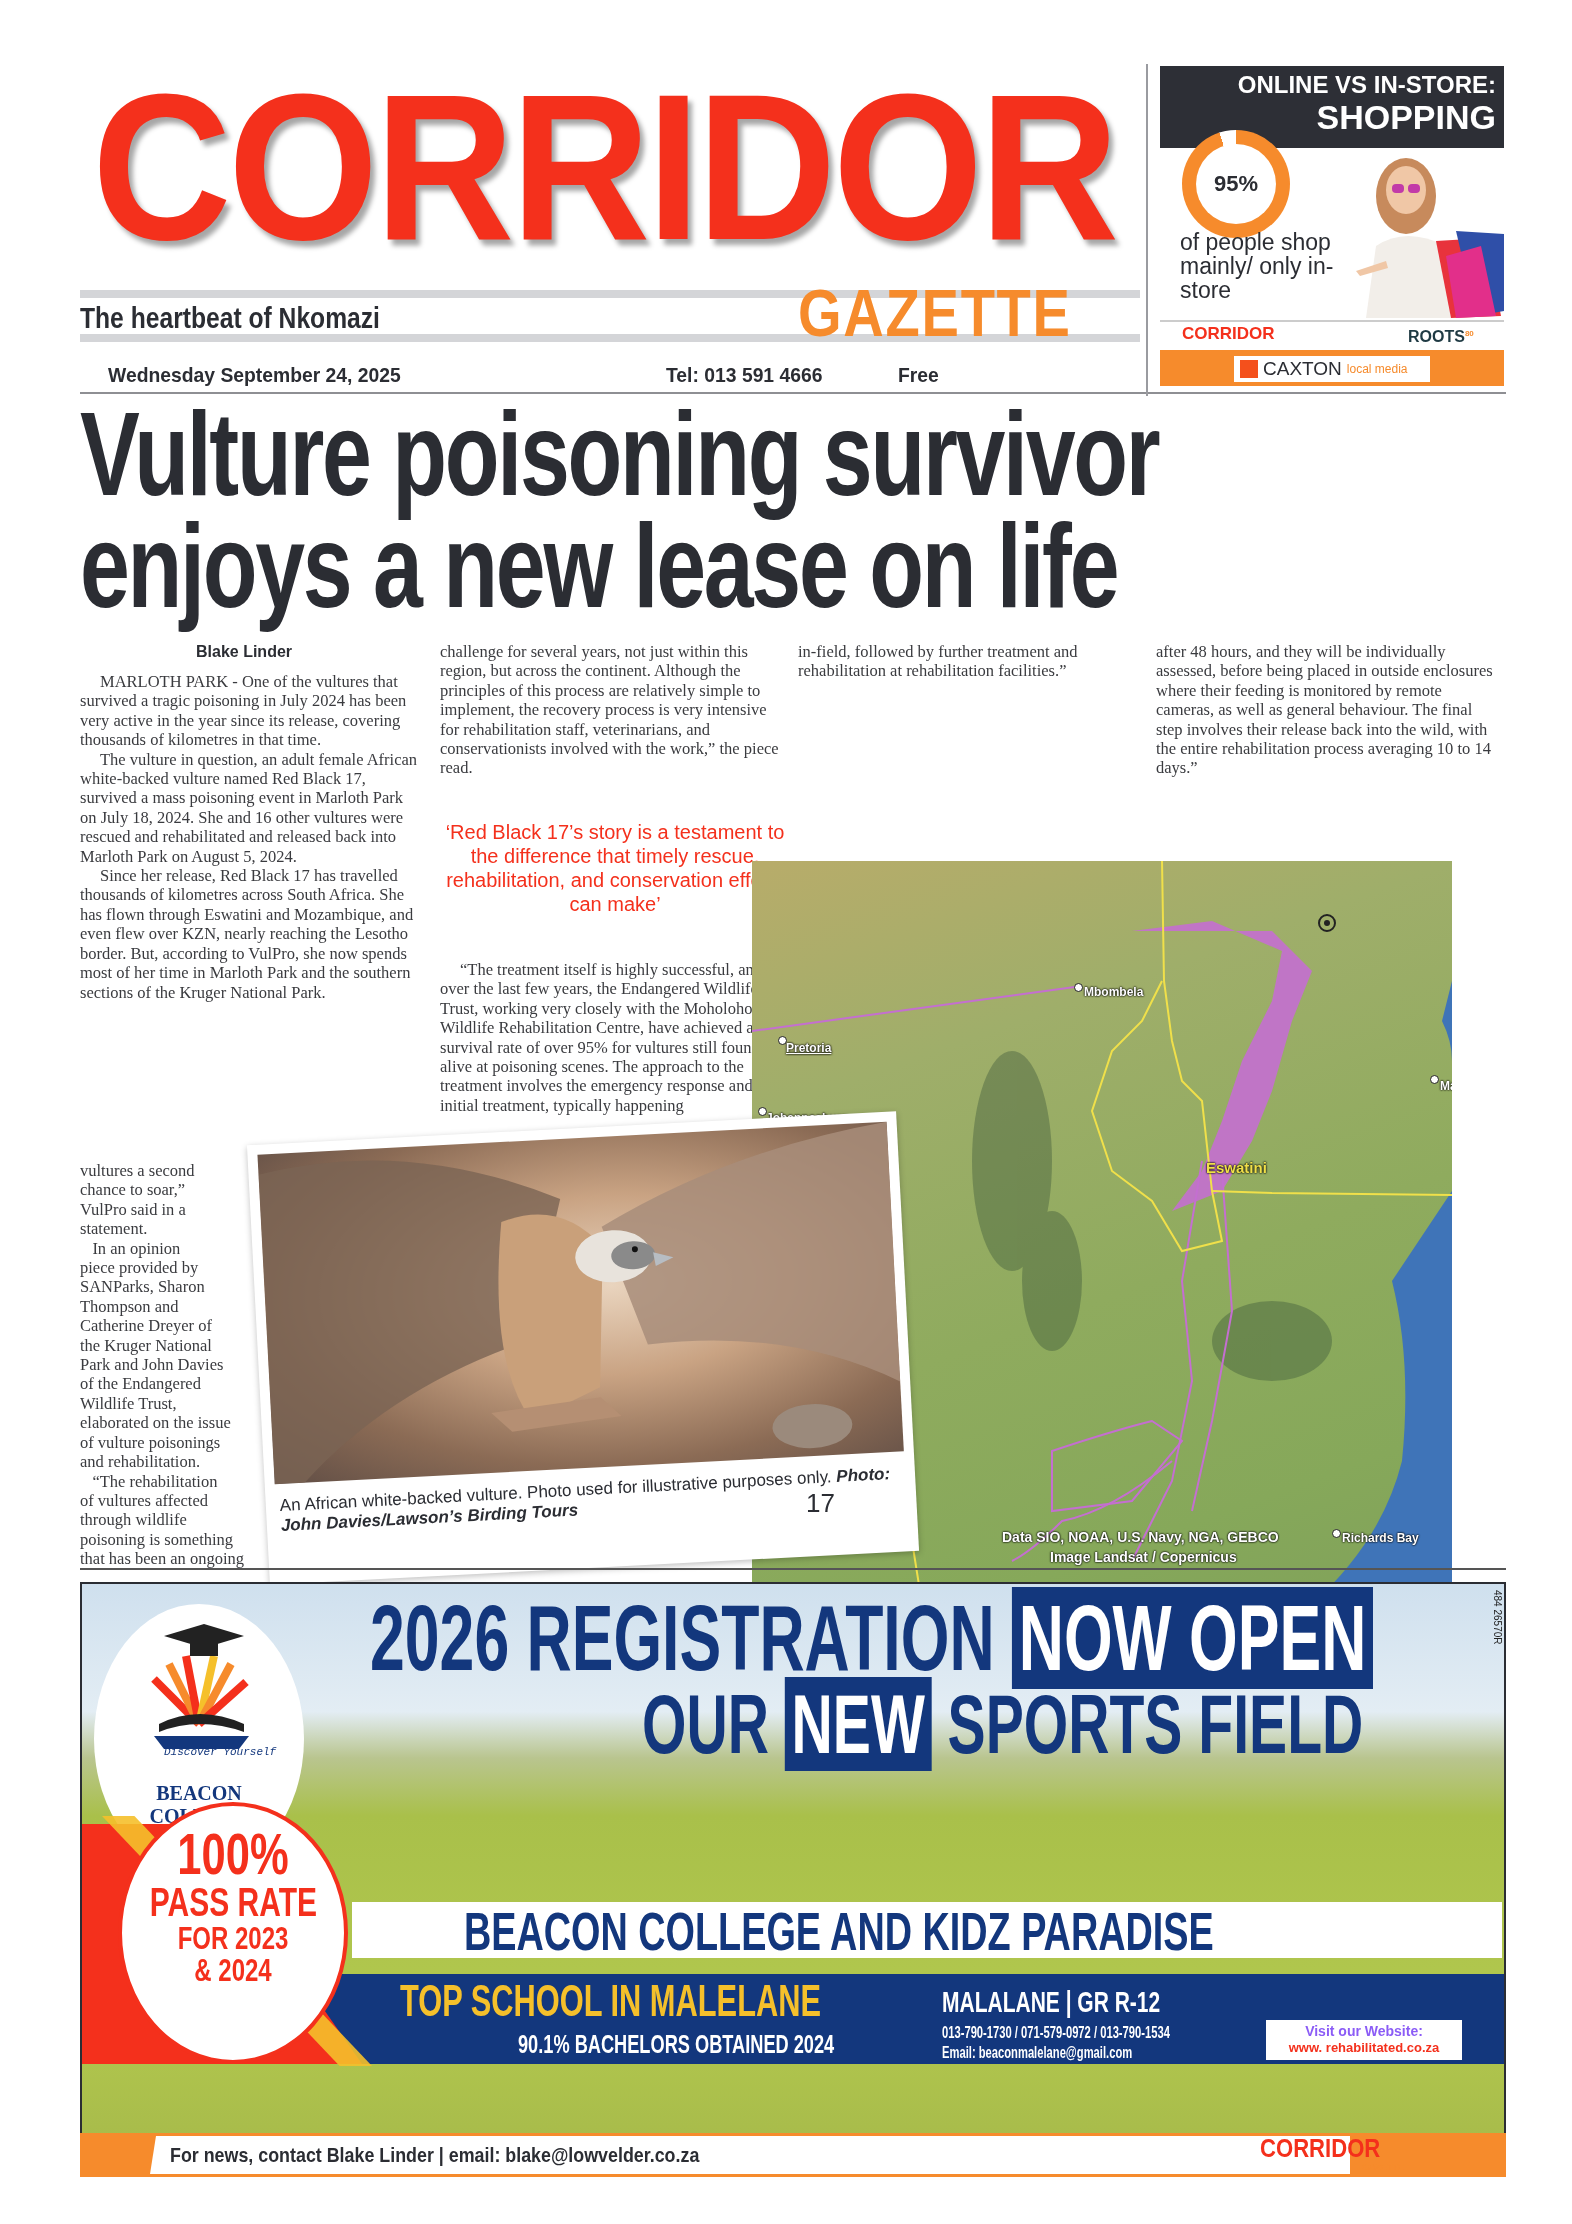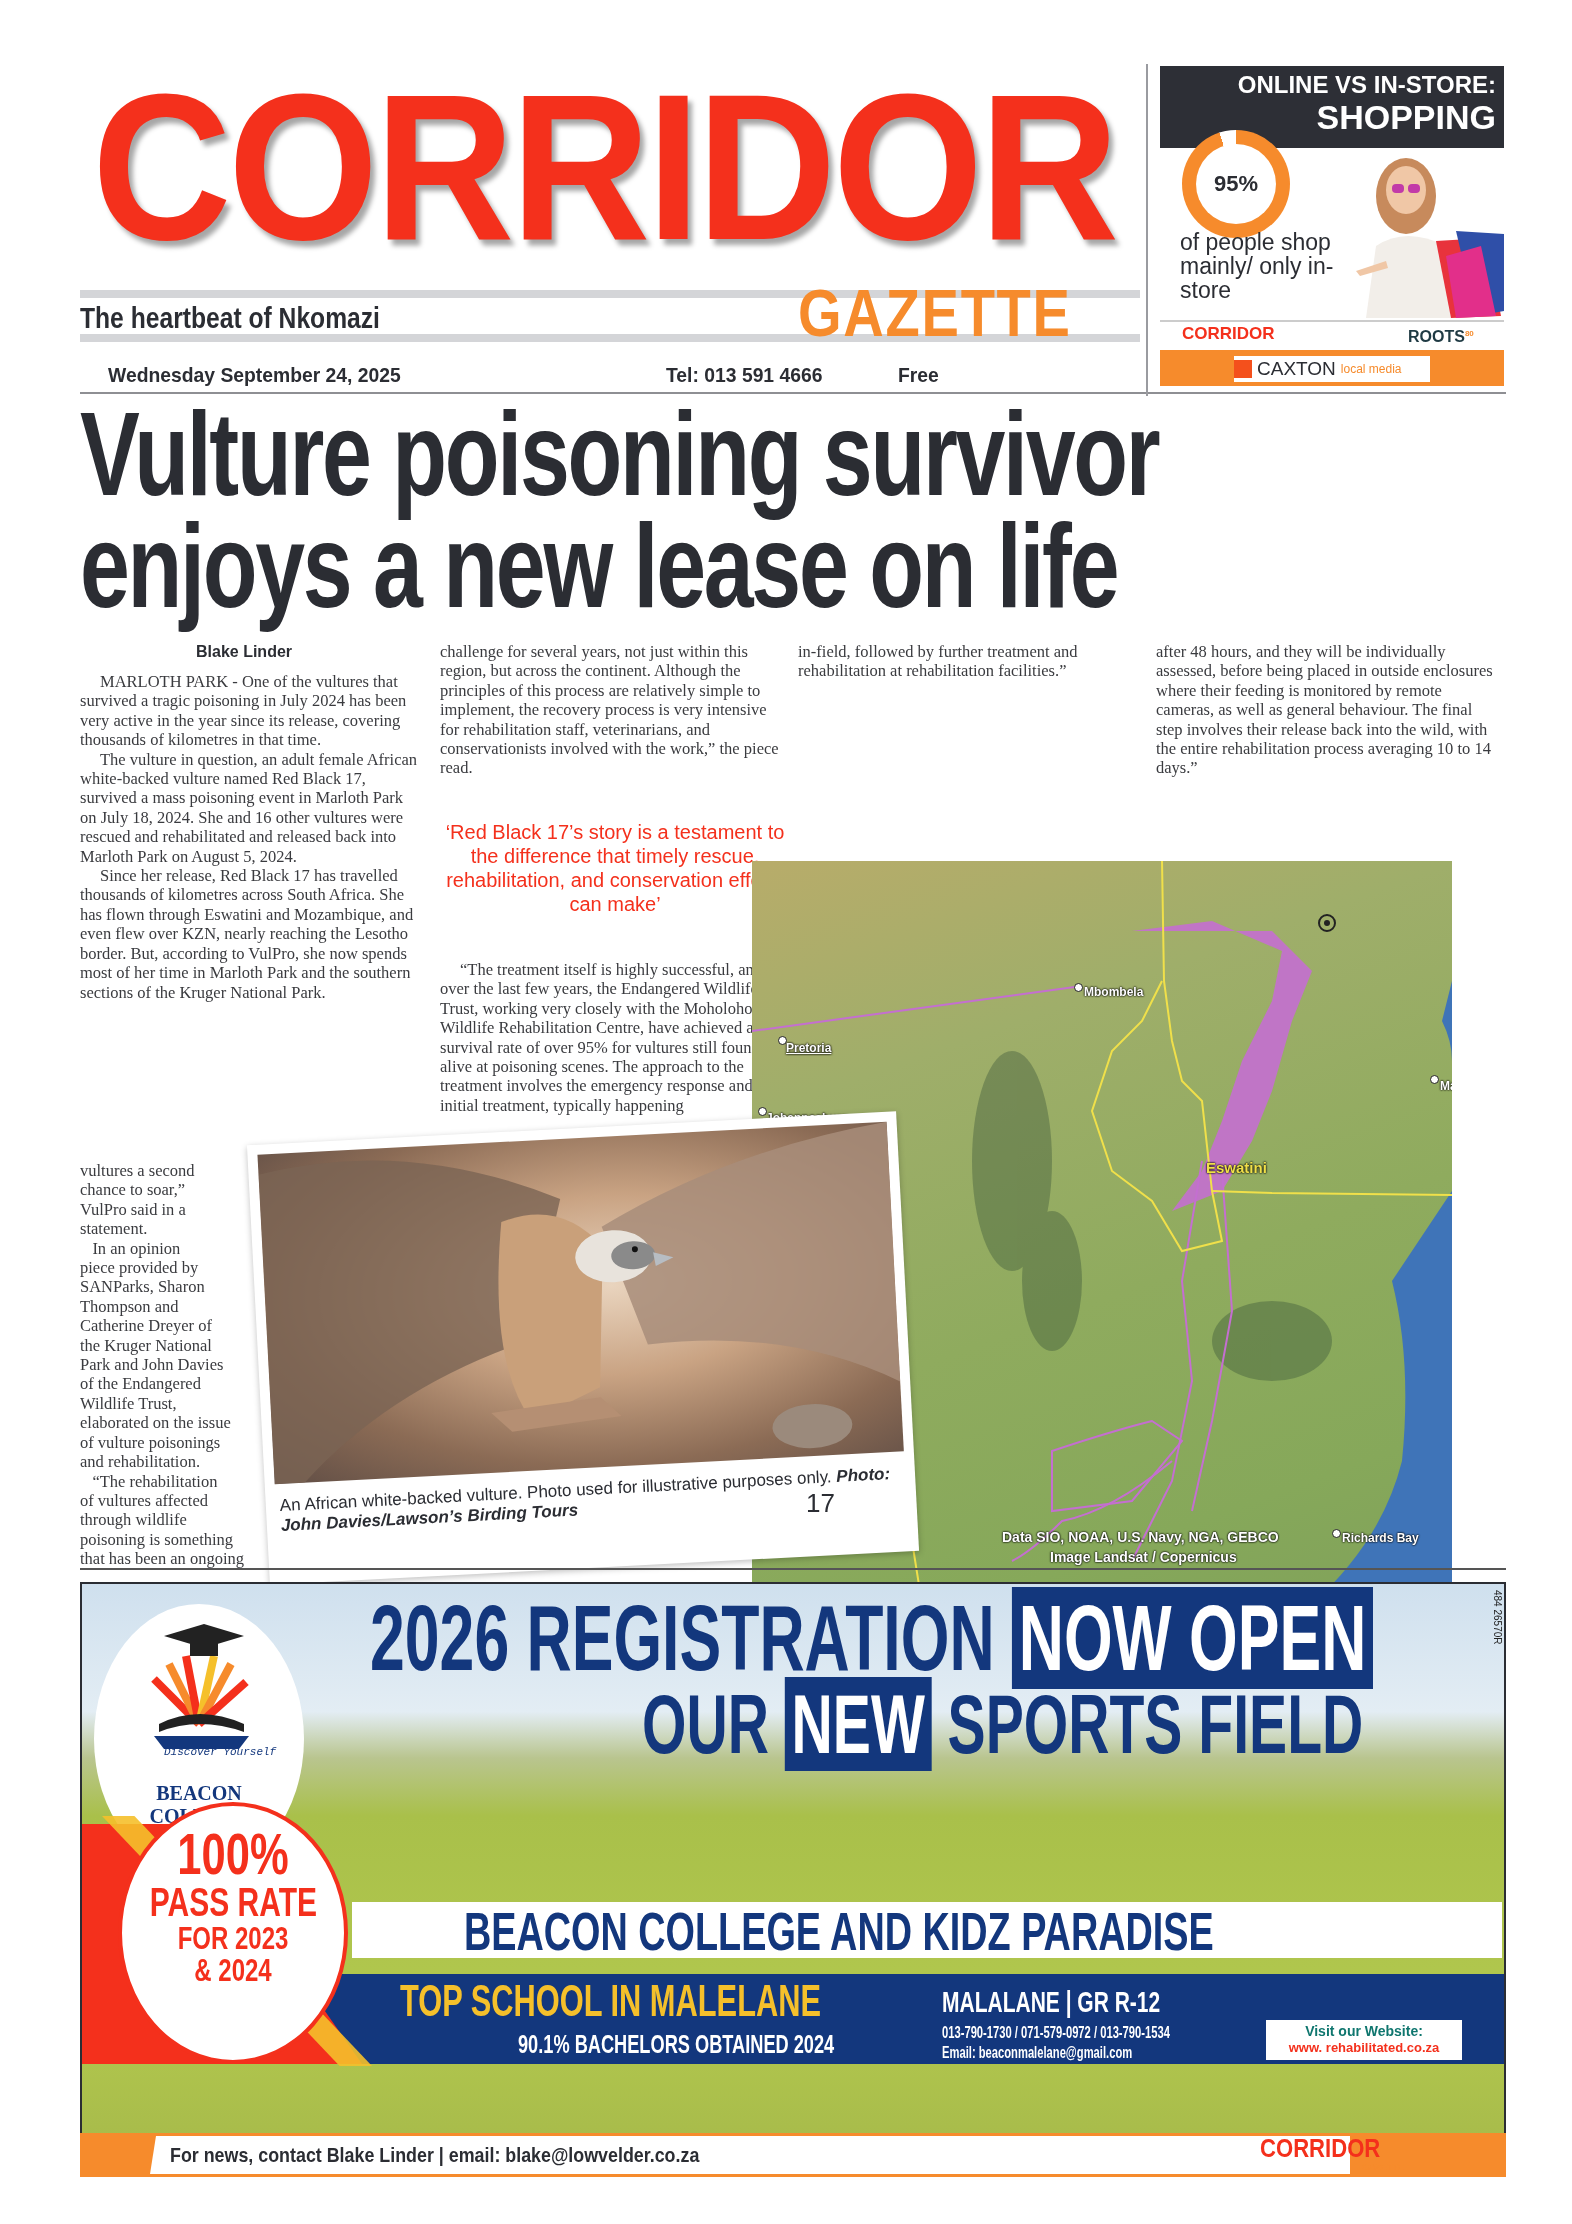--- a/index.html
+++ b/index.html
@@ -35,21 +35,21 @@
   .promo-head .l2 { font-size: 34px; line-height: 38px; }
   .promo-donut { left: 22px; top: 64px; width: 108px; height: 108px; border-radius: 50%;
     background: conic-gradient(#f68b2c 0 95%, #ffffff 95% 100%); }
   .promo-donut-inner { left: 14px; top: 14px; width: 80px; height: 80px; border-radius: 50%; background: #fff; display:flex; align-items:center; justify-content:center; font-family: "Liberation Sans", sans-serif; font-weight: 700; font-size: 22px; color: #2b2d33; }
   .promo-text { left: 20px; top: 164px; width: 170px; font-family: "Liberation Sans", sans-serif; font-size: 23px; line-height: 24px; color: #2b2d33; }
   .promo-photo { left: 176px; top: 80px; width: 168px; height: 172px; }
   .promo-logos { left: 0; top: 254px; width: 344px; height: 26px; border-top: 2px solid #ccc; }
   .promo-corridor { left: 22px; top: 258px; font-family: "Liberation Sans", sans-serif; font-weight: 700; font-size: 17px; color: #f4301c; }
   .promo-roots { left: 248px; top: 262px; font-family: "Liberation Sans", sans-serif; font-weight: 700; font-size: 16px; color: #1f3a43; }
   .promo-caxton-bar { left: 0; top: 284px; width: 344px; height: 36px; background: #f68b2c; }
-  .promo-caxton { left: 74px; top: 290px; width: 196px; height: 26px; background: #fff; display:flex; align-items:center; gap:5px; font-family: "Liberation Sans", sans-serif; font-size: 19px; color: #2b2d33; }
+  .promo-caxton { left: 74px; top: 290px; width: 196px; height: 26px; background: #fff; display:flex; align-items:center; gap:5px; padding-left:6px; font-family: "Liberation Sans", sans-serif; font-size: 19px; color: #2b2d33; }
   .caxton-mark { width: 18px; height: 18px; background: #f4501c; }
   .caxton-small { font-size: 12px; color: #f68b2c; }
 
   
   .headline {
     left: 80px; top: 398px; width: 1440px; font-family: "Liberation Sans", sans-serif; font-weight: 700;
     font-size: 118px; line-height: 112px; color: #2b2d33; letter-spacing: -3px;
     transform: scaleX(0.76); transform-origin: left top; white-space: nowrap;
   }
 
@@ -287,21 +287,21 @@
   <div class="abs" style="left:270px;top:318px;width:1150px;height:56px;background:#fff;"></div>
   <div class="abs cond" style="left:382px;top:320px;font-size:54px;line-height:54px;color:#13377d;transform:scaleX(0.7);">BEACON COLLEGE AND KIDZ  PARADISE</div>
 
   <div class="abs" style="left:200px;top:390px;width:1226px;height:90px;background:#13377d;"></div>
   <div class="abs cond" style="left:318px;top:394px;font-size:44px;line-height:46px;color:#f5c02b;transform:scaleX(0.7);">TOP SCHOOL IN MALELANE</div>
   <div class="abs cond" style="left:436px;top:446px;font-size:26px;line-height:28px;color:#fff;transform:scaleX(0.7);">90.1% BACHELORS OBTAINED 2024</div>
   <div class="abs cond" style="left:860px;top:402px;font-size:30px;line-height:32px;color:#fff;transform:scaleX(0.7);">MALALANE | GR R-12</div>
   <div class="abs cond" style="left:860px;top:440px;font-size:16px;line-height:18px;color:#fff;transform:scaleX(0.7);">013-790-1730 / 071-579-0972 / 013-790-1534</div>
   <div class="abs cond" style="left:860px;top:460px;font-size:16px;line-height:18px;color:#fff;transform:scaleX(0.7);">Email: beaconmalelane@gmail.com</div>
   <div class="abs" style="left:1184px;top:436px;width:196px;height:40px;background:#fff;text-align:center;">
-    <div class="cond" style="font-size:14px;color:#0f766e;line-height:18px;padding-top:2px;transform:none;">Visit our Website:</div>
+    <div class="cond" style="font-size:14px;color:#8b5cf6;line-height:18px;padding-top:2px;transform:none;">Visit our Website:</div>
     <div class="cond" style="font-size:13px;color:#f4301c;line-height:16px;transform:none;">www. rehabilitated.co.za</div>
   </div>
 
   <div class="abs" style="left:0;top:240px;width:280px;height:240px;background:#f4301c;clip-path:polygon(0 0, 40% 0, 100% 100%, 0 100%);"></div>
   <div class="abs" style="left:20px;top:232px;width:270px;height:250px;background:#f5c02b;clip-path:polygon(0 0, 12% 0, 100% 100%, 88% 100%);opacity:0.9;"></div>
   <div class="abs ad-badge">
     <div class="cond" style="font-size:58px;line-height:56px;padding-top:20px;transform:scaleX(0.75);transform-origin:center top;">100%</div>
     <div class="cond" style="font-size:40px;line-height:40px;transform:scaleX(0.75);transform-origin:center top;">PASS RATE</div>
     <div class="cond" style="font-size:32px;line-height:32px;transform:scaleX(0.75);transform-origin:center top;">FOR 2023</div>
     <div class="cond" style="font-size:32px;line-height:32px;transform:scaleX(0.75);transform-origin:center top;">&amp; 2024</div>

